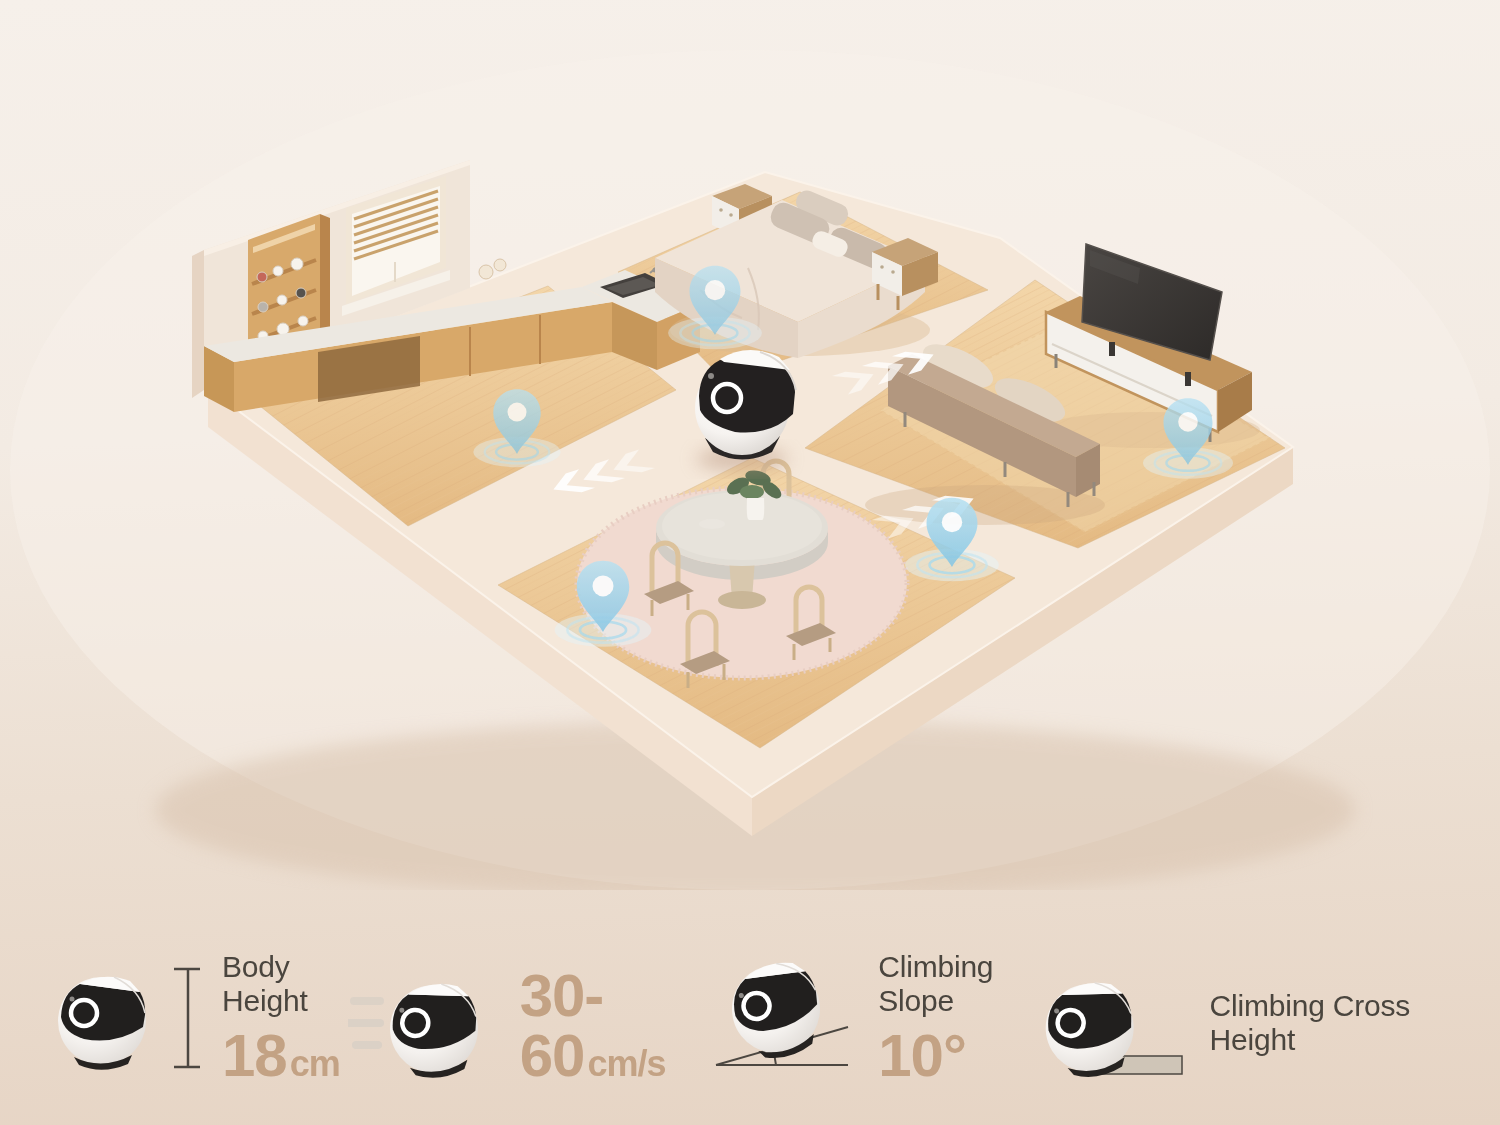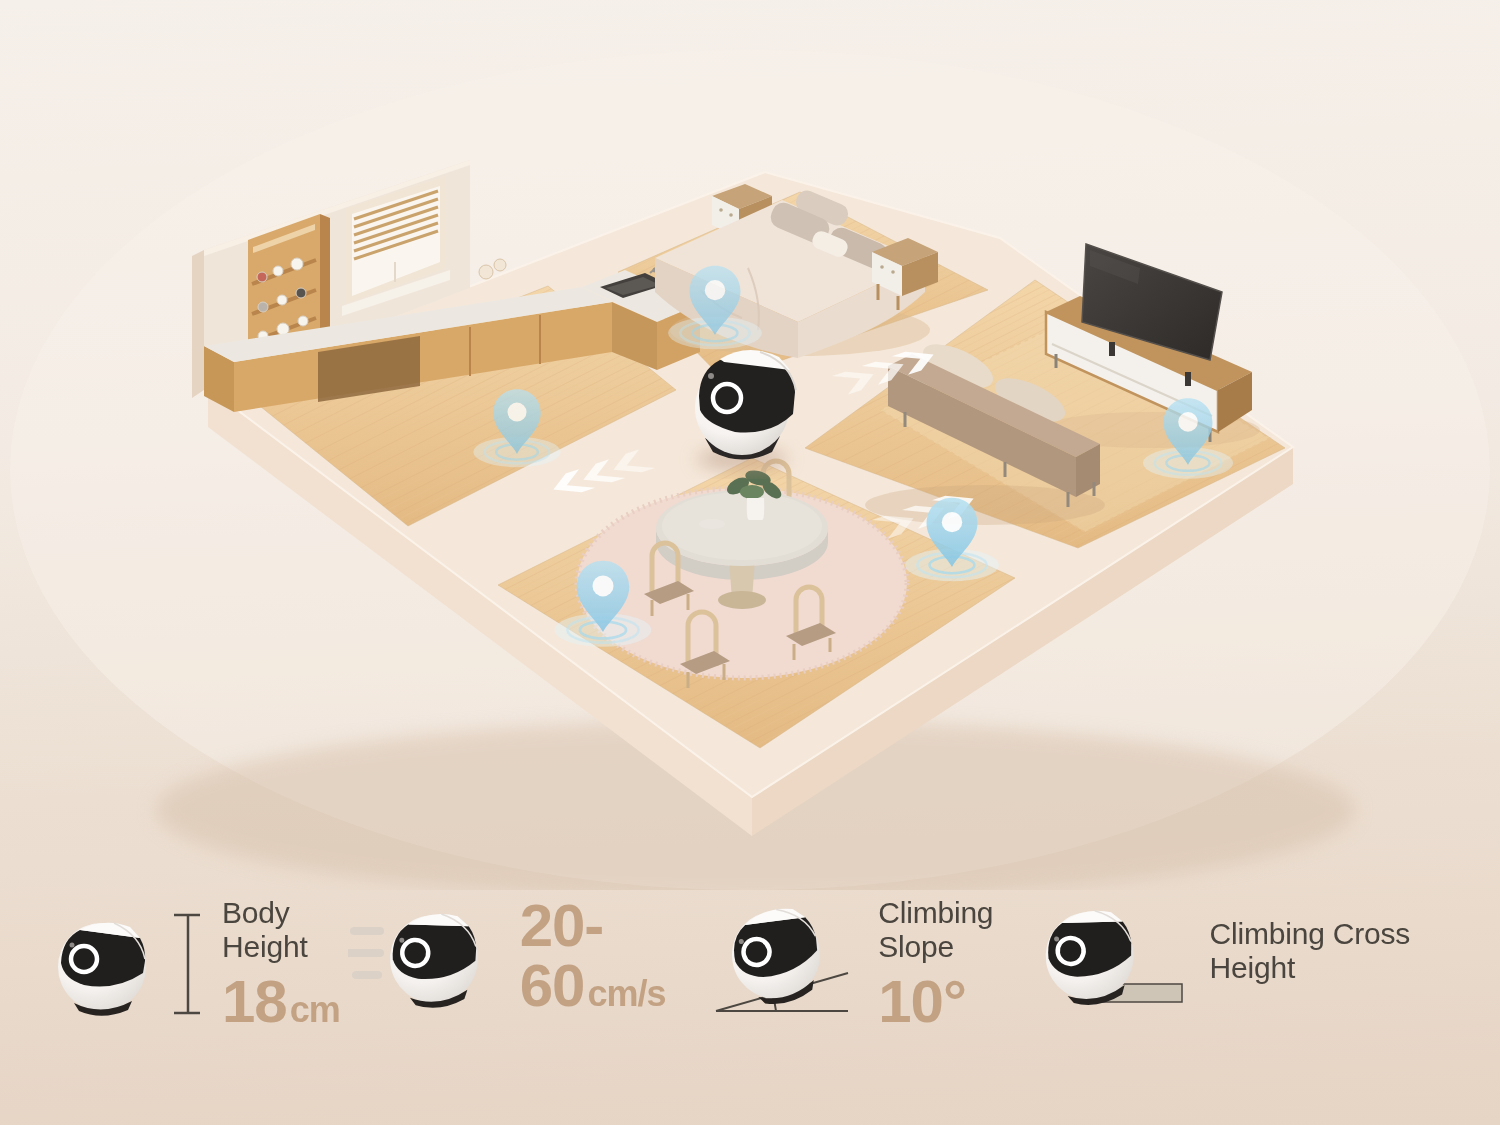--- a/index.html
+++ b/index.html
@@ -4,21 +4,21 @@
 <style>
   html,body { margin:0; padding:0; }
   .canvas {
     position:relative; width:1500px; height:1125px; overflow:hidden;
     background:linear-gradient(178deg,#f6f0ea 0%,#f3ebe3 38%,#ecdfd2 68%,#e6d4c4 100%);
     font-family:"Liberation Sans", sans-serif;
   }
   .scene { position:absolute; left:0; top:0; display:block; }
   .specs {
     position:absolute; left:0; right:0; top:896px; height:190px;
-    display:flex; justify-content:space-between; align-items:flex-start;
+    display:flex; justify-content:space-between; align-items:flex-end;
     padding:0 46px 0 50px;
   }
   .spec { display:flex; align-items:center; gap:22px; }
   .spec-icon { flex:none; display:block; }
   .spec-label { font-size:30px; color:#4a453e; letter-spacing:-0.2px; margin-bottom:8px; }
   .spec-value { font-size:60px; font-weight:700; color:#c3a284; line-height:1; letter-spacing:-1px; }
   .spec-unit  { font-size:36px; font-weight:700; margin-left:3px; }
 </style>
 </head>
 <body>
@@ -350,21 +350,21 @@
         <g fill="#d9d0c6" opacity="0.85">
           <rect x="2" y="30" width="34" height="8" rx="4"></rect>
           <rect x="-4" y="52" width="40" height="8" rx="4"></rect>
           <rect x="4" y="74" width="30" height="8" rx="4"></rect>
         </g>
         <g transform="rotate(-6 86 62)">
             <use href="#mini-robot" x="36" y="6"></use>
           </g>
       </svg>
       <div class="spec-text">
-        <div class="spec-value"><span>20-60</span><span class="spec-unit">cm/s</span></div>
+        <div class="spec-value"><span>30-60</span><span class="spec-unit">cm/s</span></div>
       </div>
     </div>
 
     <div class="spec">
       <svg class="spec-icon" width="150" height="118" viewBox="0 0 150 118">
         <g stroke="#4c4741" stroke-width="2" fill="none">
           <line x1="10" y1="106" x2="142" y2="106"></line>
           <line x1="10" y1="106" x2="142" y2="68"></line>
           <path d="M 70,106 A 60 60 0 0 0 66,89"></path>
         </g>

